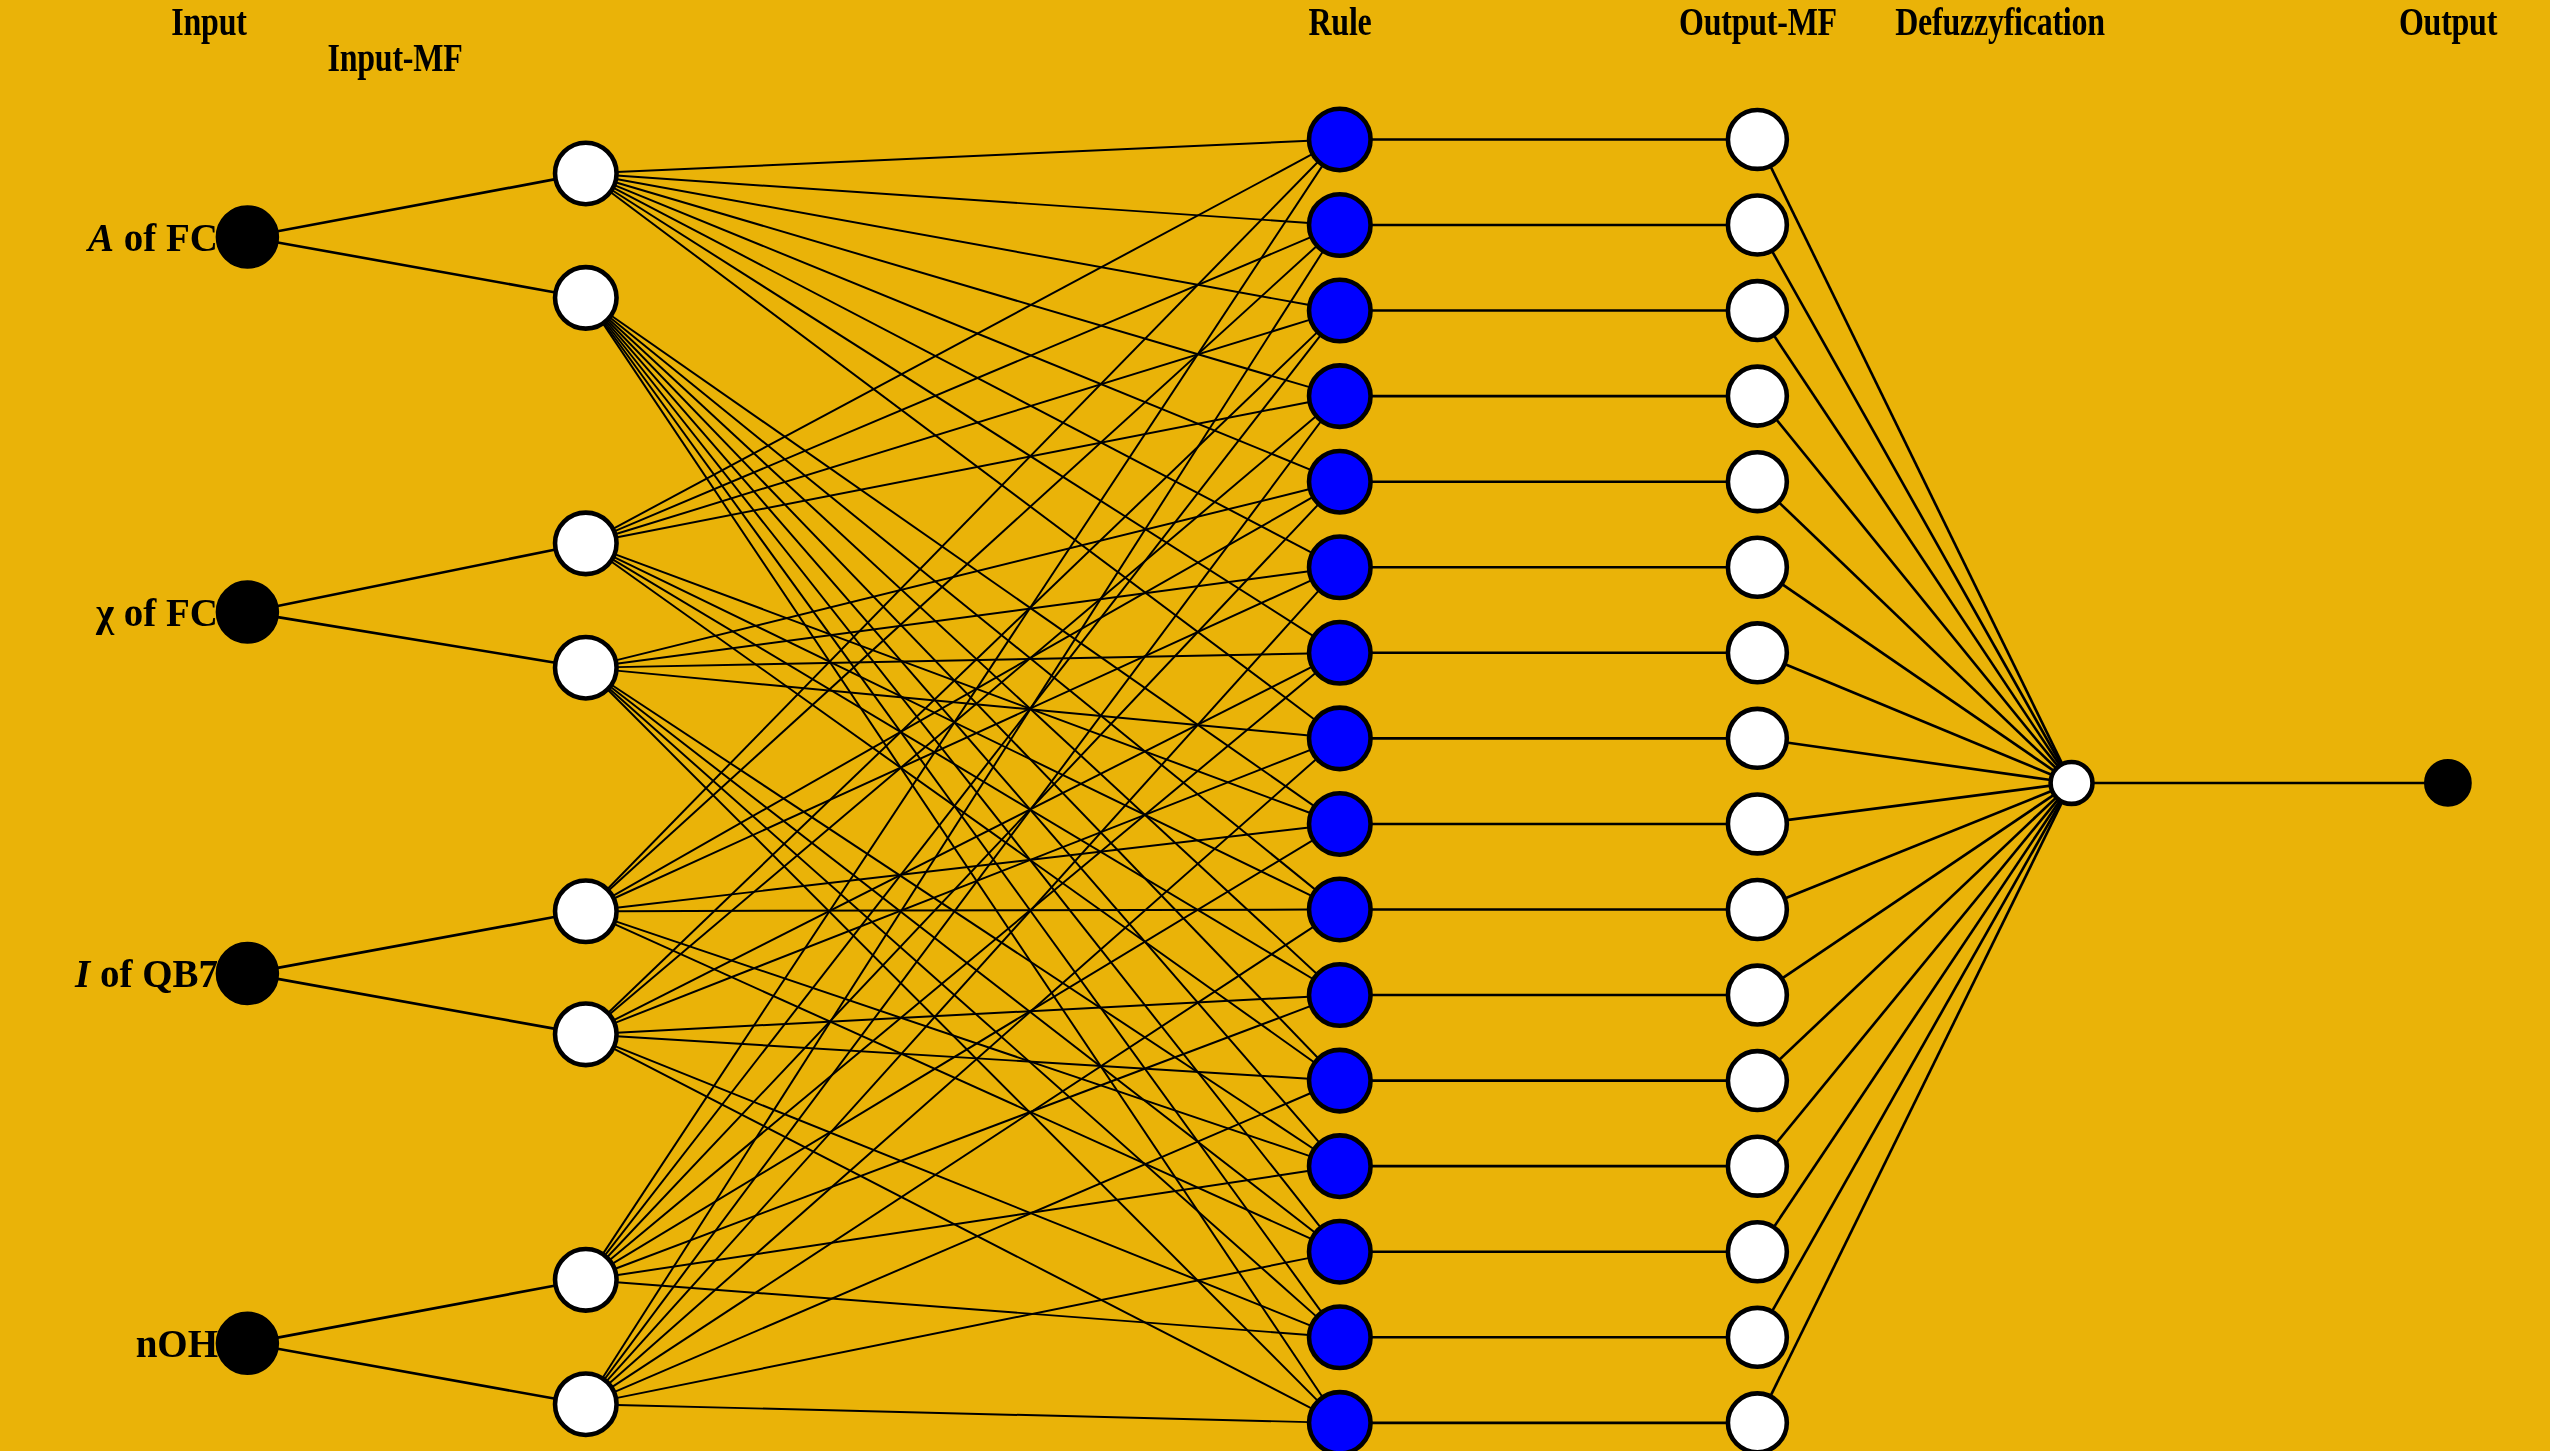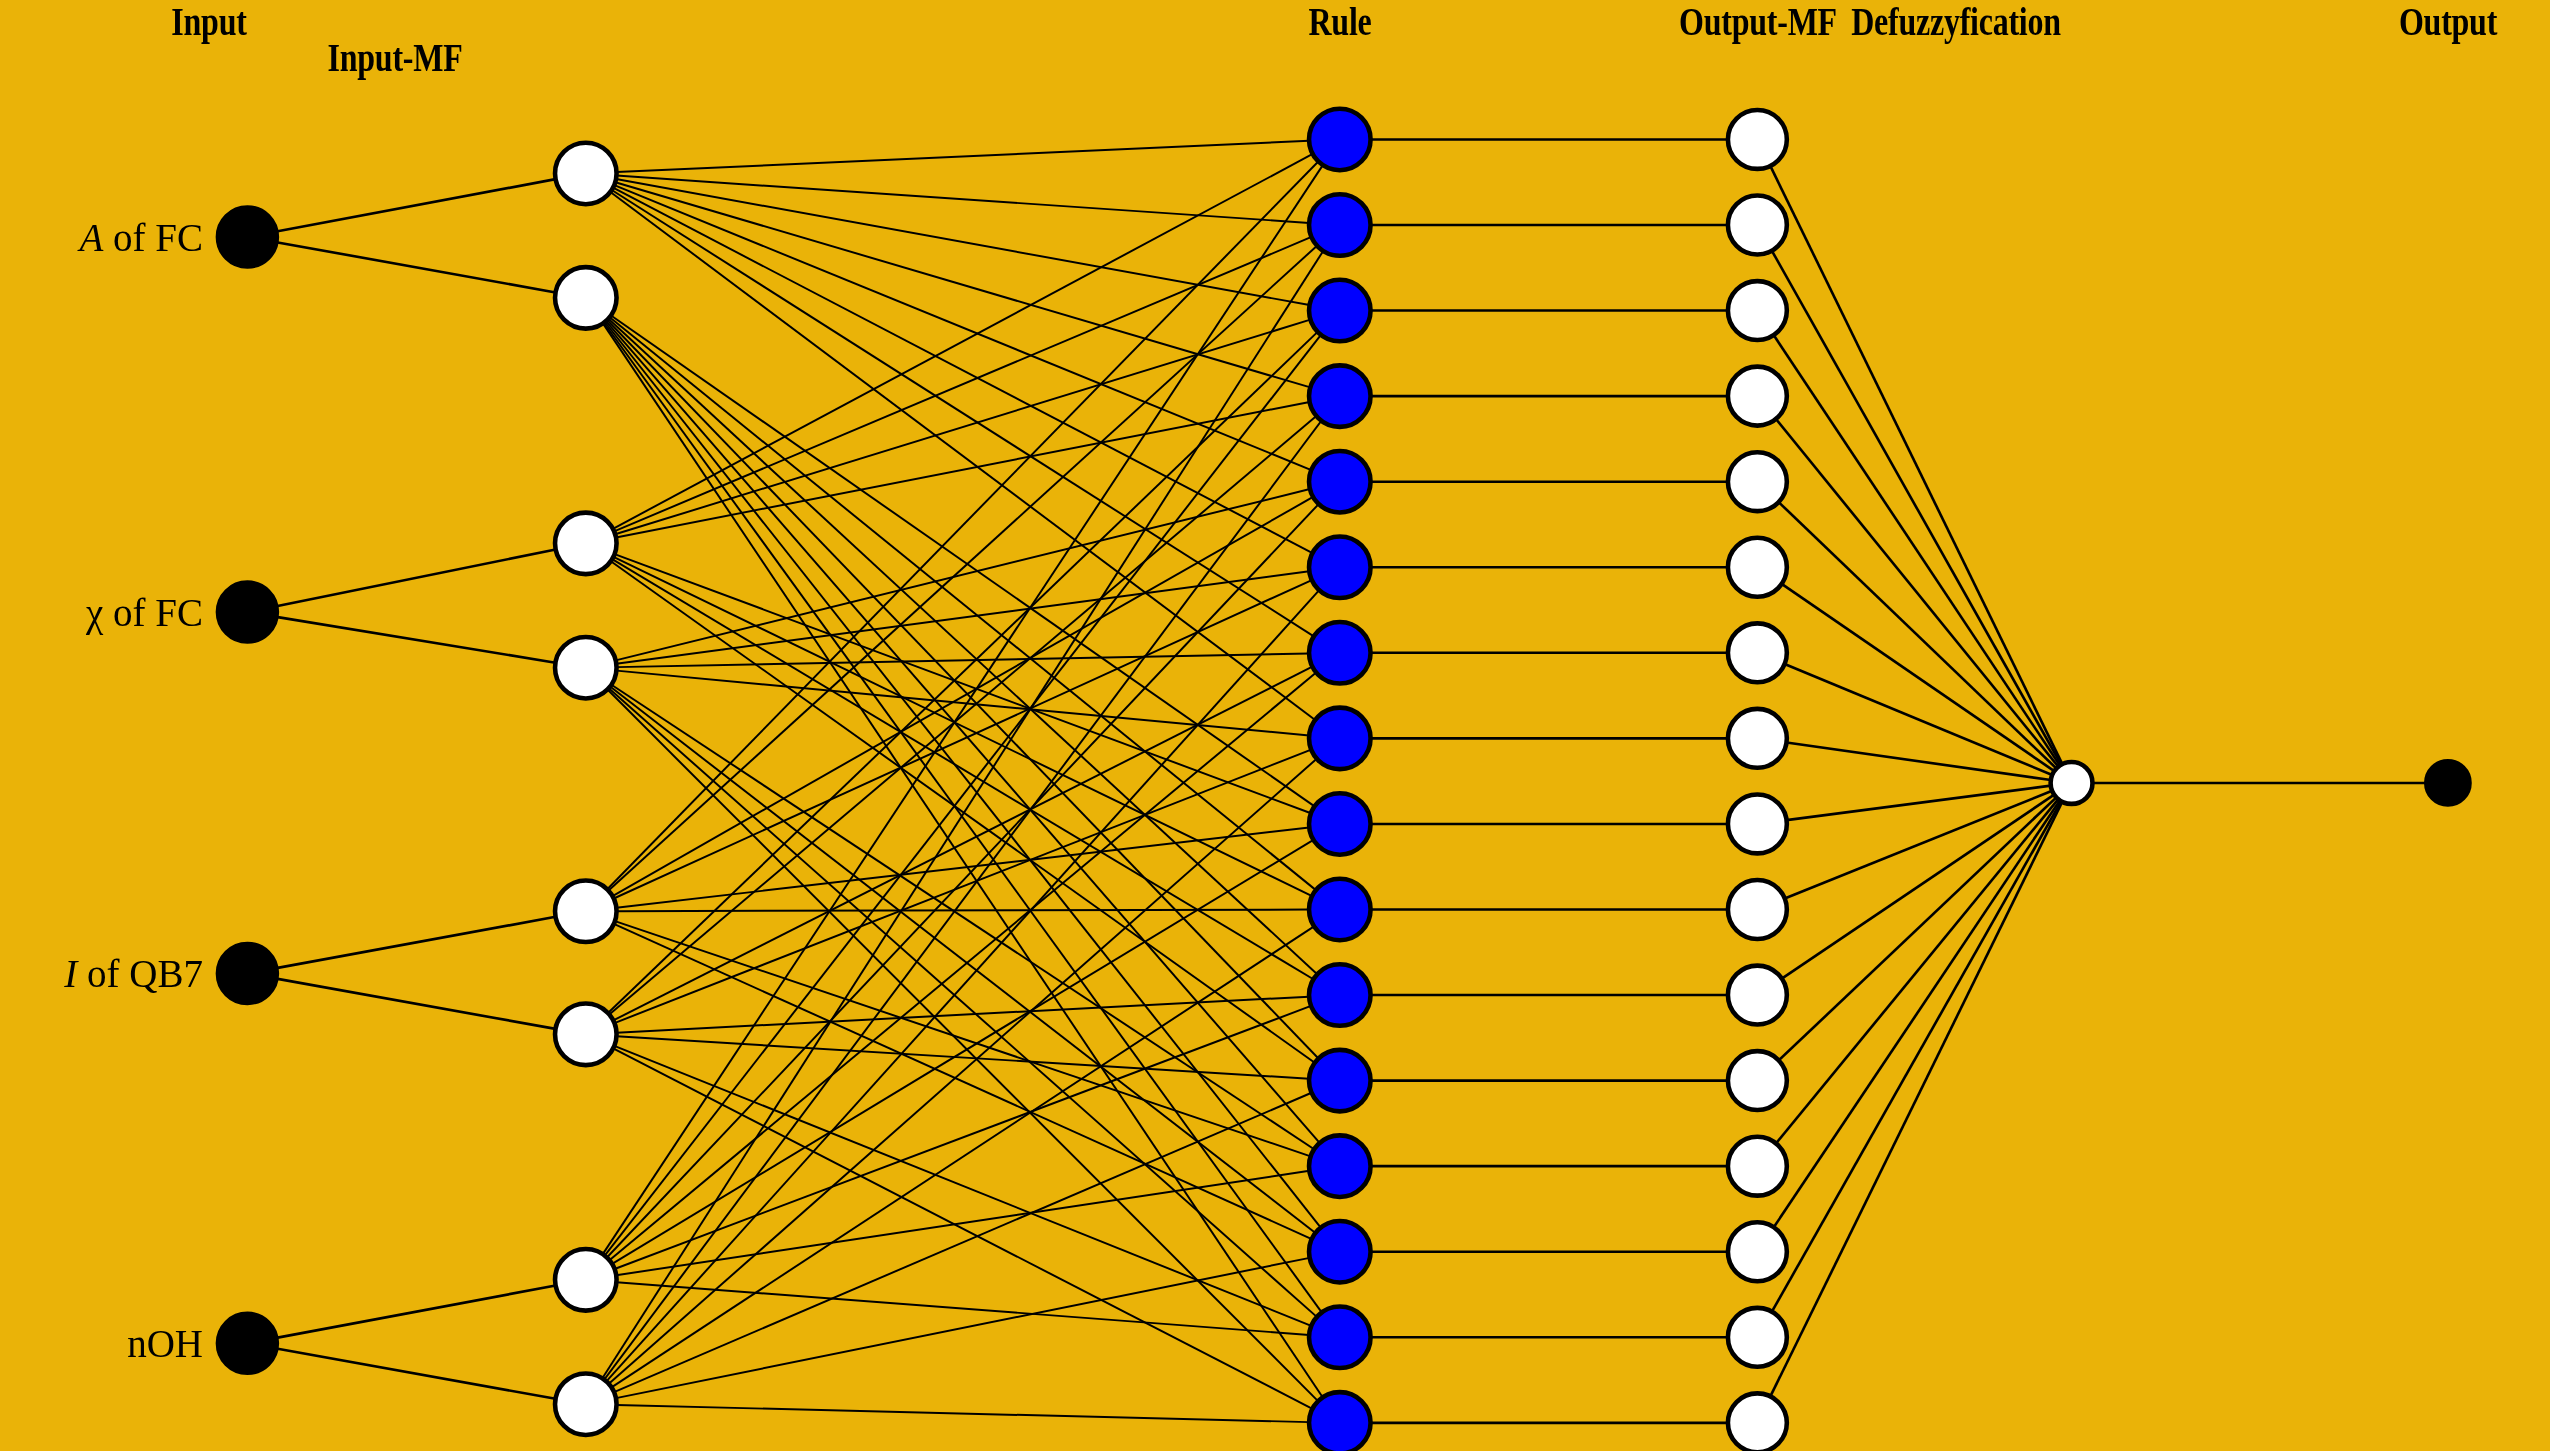--- a/index.html
+++ b/index.html
@@ -39,25 +39,26 @@
   .col-header .inner {
     display: inline-block;
     transform: scaleX(0.78);
     transform-origin: center;
   }
   .node-label {
     position: absolute;
     transform: translateY(-50%);
     text-align: right;
     font-family: "Liberation Serif", "DejaVu Serif", serif;
-    font-weight: normal;
+    font-weight: bold;
     font-size: 39px;
     line-height: 1;
     color: #000000;
     white-space: nowrap;
+    margin-left: 15px;
   }
   .node-label .it { font-style: italic; }
 </style>
 </head>
 <body>
 
 <div id="stage">
 
   <svg id="net" viewBox="0 0 3896 2218" preserveAspectRatio="none" xmlns="http://www.w3.org/2000/svg">
     <g id="edges-input-to-mf">
@@ -232,21 +233,21 @@
       </g>
     <g id="nodes-output">
         <circle cx="3740" cy="1196" r="35" fill="#000000" stroke="#000000" stroke-width="3"></circle>
       </g>
   </svg>
 
   <div class="col-header" style="left:209px; top:1.3px;"><span class="inner">Input</span></div>
   <div class="col-header" style="left:395px; top:1.3px;margin-top:36px;"><span class="inner">Input-MF</span></div>
   <div class="col-header" style="left:1340px; top:1.3px;"><span class="inner">Rule</span></div>
   <div class="col-header" style="left:1758px; top:1.3px;"><span class="inner">Output-MF</span></div>
-  <div class="col-header" style="left:1956px; top:1.3px;"><span class="inner">Defuzzyfication</span></div>
+  <div class="col-header" style="left:2000px; top:1.3px;"><span class="inner">Defuzzyfication</span></div>
   <div class="col-header" style="left:2448px; top:1.3px;"><span class="inner">Output</span></div>
 
   <div class="node-label" style="left:0px; top:237px;  width:203px;"><span class="it">A</span><span> of FC</span></div>
   <div class="node-label" style="left:0px; top:612px;  width:203px;"><span>χ of FC</span></div>
   <div class="node-label" style="left:0px; top:973px; width:203px;"><span class="it">I</span><span> of QB7</span></div>
   <div class="node-label" style="left:0px; top:1343px; width:203px;"><span>nOH</span></div>
 
 </div>
 
 

